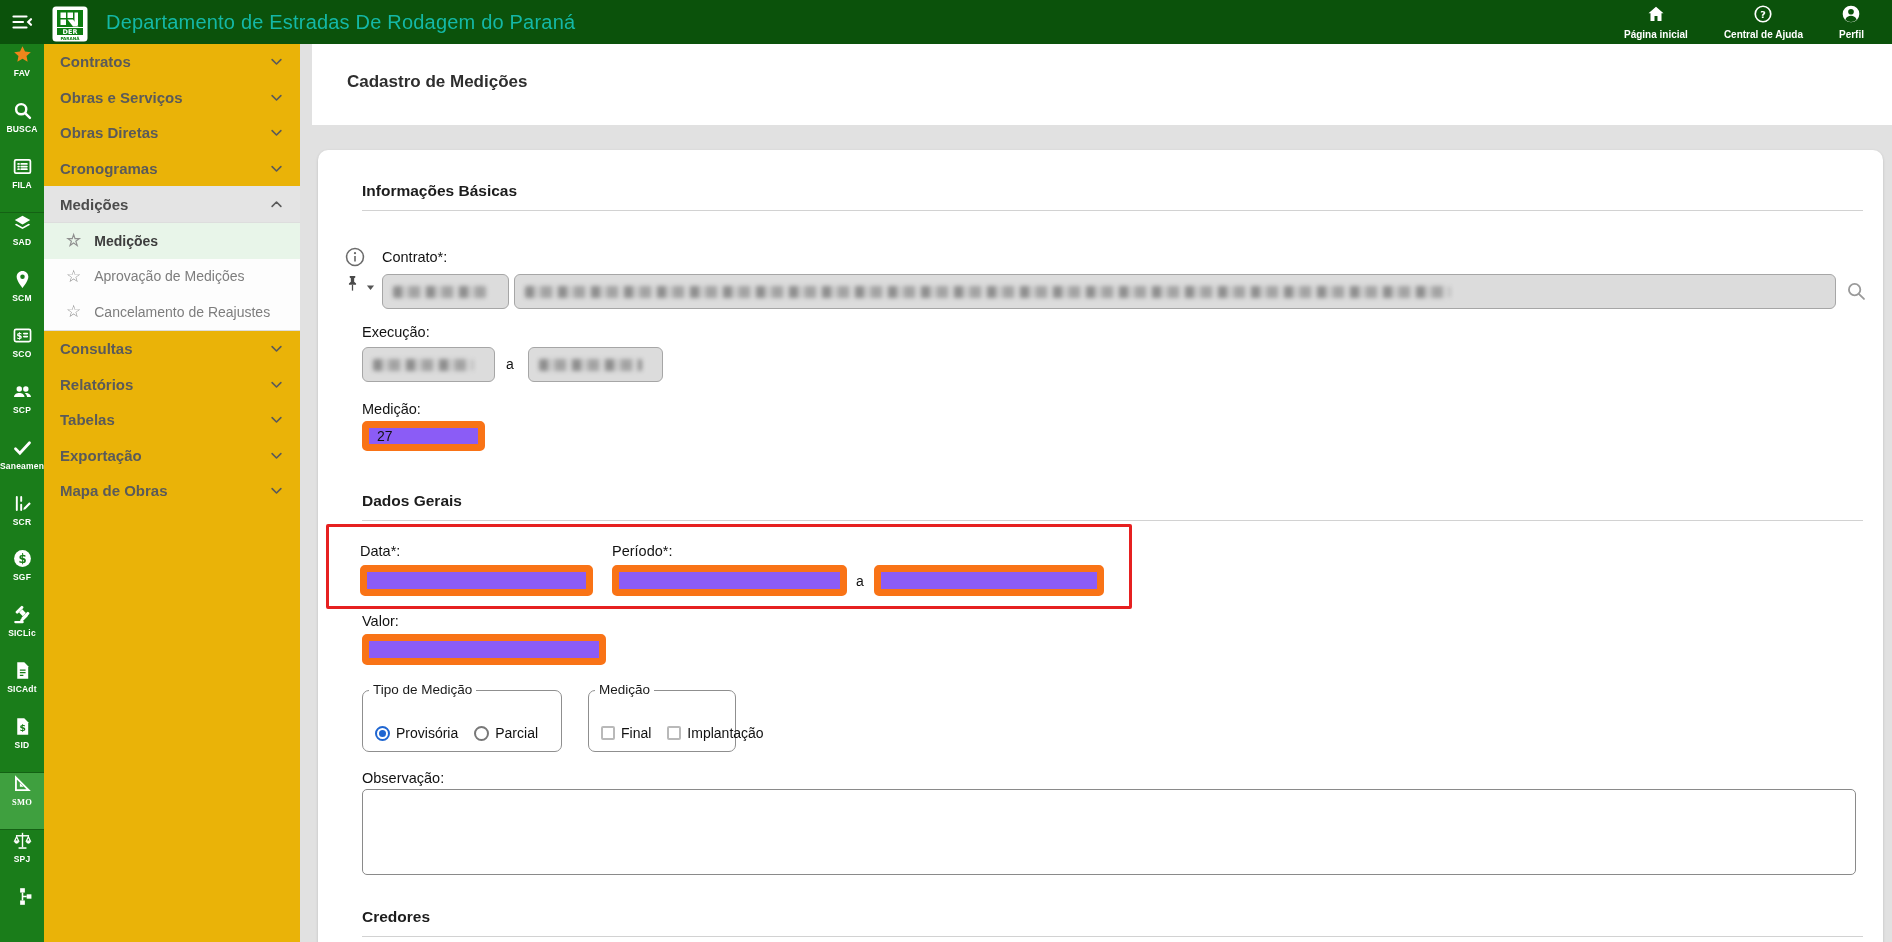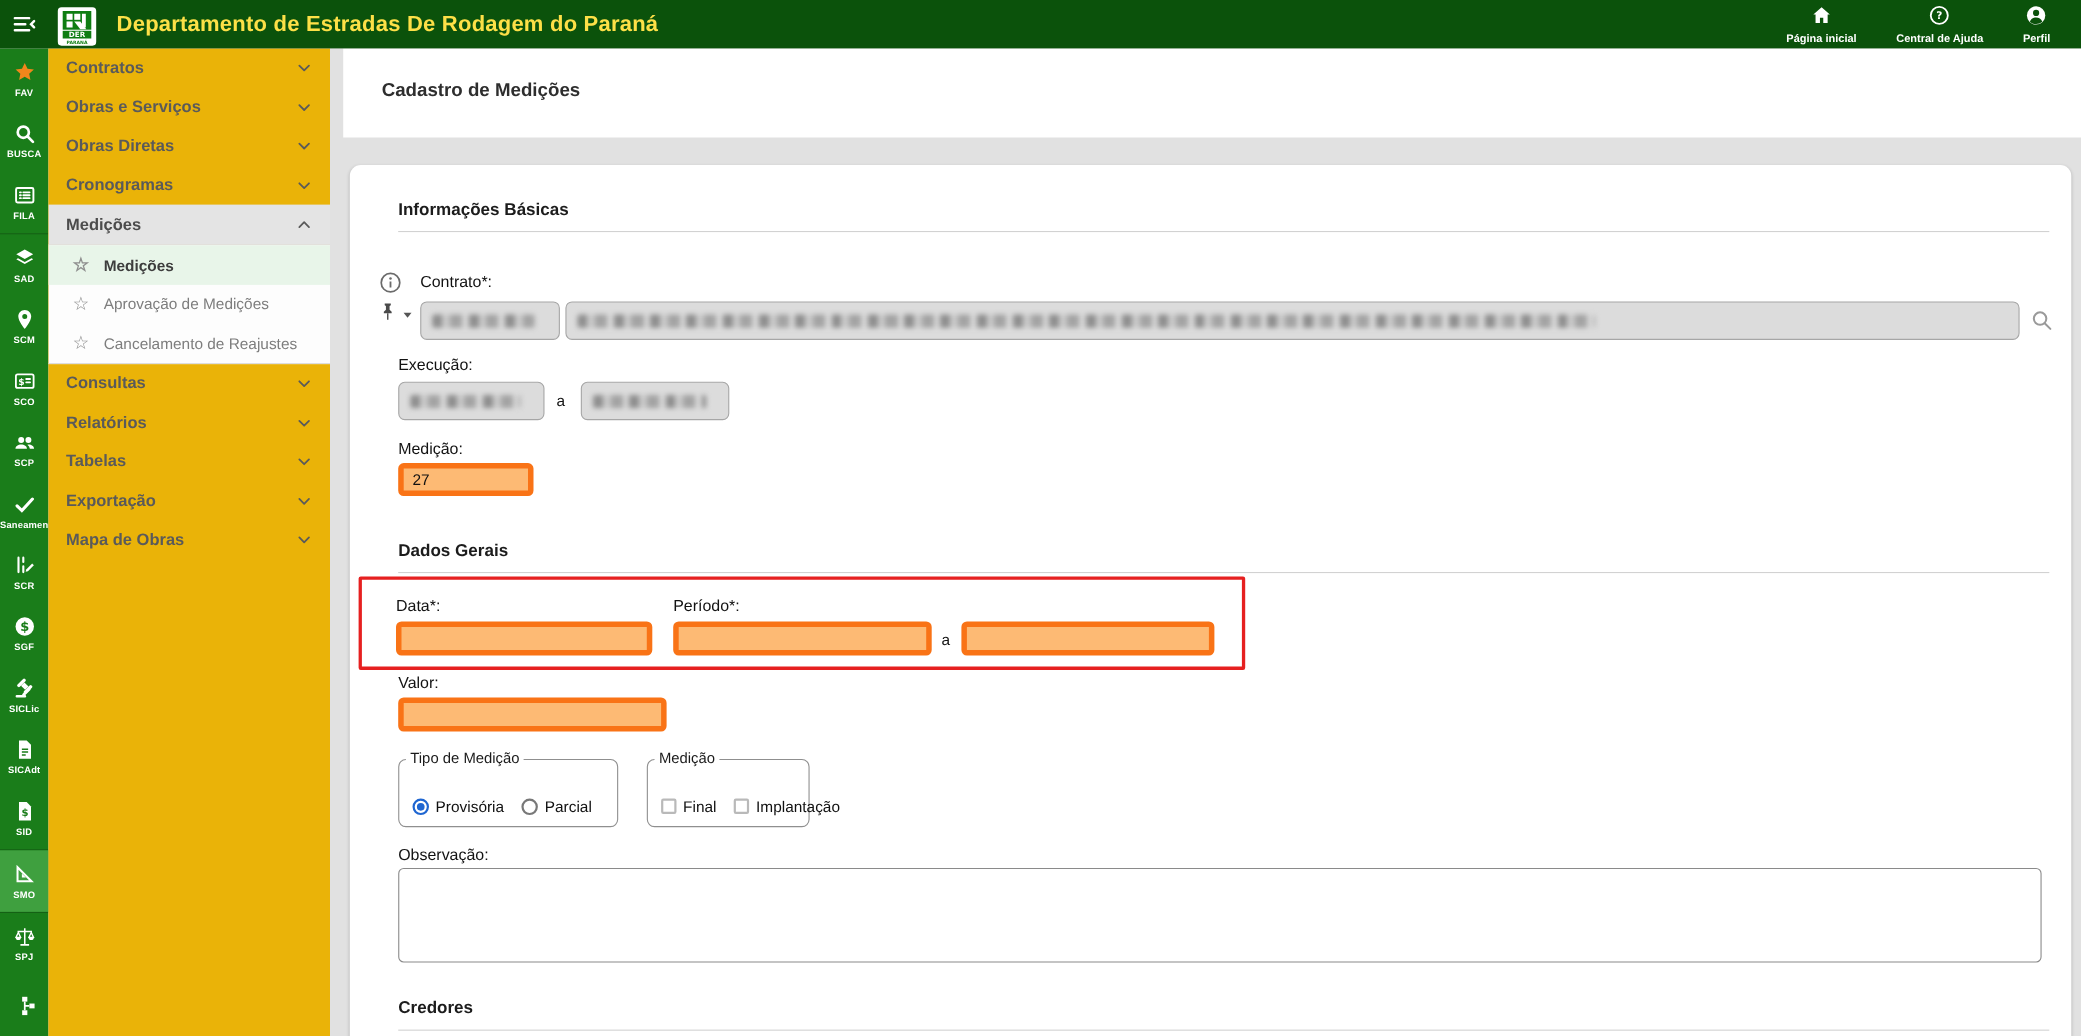--- a/index.html
+++ b/index.html
@@ -6,32 +6,32 @@
   html,body { width:1892px; height:942px; overflow:hidden; }
   body { font-family:"Liberation Sans", sans-serif; background:#e1e1e1; position:relative; }
 
   
   .header { position:absolute; left:0; top:0; width:1892px; height:44px;
             background:var(--header-bg,#0b520b); display:flex; align-items:center; z-index:10; }
   .hamburger { width:26px; height:26px; margin-left:10px; cursor:pointer; display:flex; align-items:center; }
   .hamburger svg { width:24px; height:24px; }
   .logo { width:36px; height:36px; margin-left:16px; margin-top:4px; }
   .logo svg { width:36px; height:36px; display:block; }
-  .header-title { color:#fde047; font-size:20px; font-weight:700; margin-left:18px; letter-spacing:.2px; }
+  .header-title { color:#14b8a6; font-size:20px; font-weight:400; margin-left:18px; letter-spacing:.2px; }
   .header-nav { margin-left:auto; margin-right:28px; display:flex; gap:36px; }
   .nav-item { display:flex; flex-direction:column; align-items:center; gap:1px; cursor:pointer; }
   .nav-item svg { width:20px; height:20px; }
   .nav-label { color:#fff; font-size:10px; font-weight:bold; }
 
   
   .rail { position:absolute; left:0; top:44px; width:44px; bottom:0;
           background:var(--rail-bg,#1a7d1a); display:flex; flex-direction:column; }
   .rail-item { height:56px; display:flex; flex-direction:column; align-items:center;
-               justify-content:center; gap:3px; cursor:pointer; }
-  .rail-item.active { background:var(--rail-active-bg,#3fa03f); }
+               justify-content:flex-start; gap:3px; cursor:pointer; }
+  .rail-item.active { background:var(--rail-active-bg,#3fa03f);font-family:Liberation Serif, serif; }
   .ric svg { width:21px; height:21px; display:block; }
   .rlb { font-size:8.5px; font-weight:bold; color:#fff; letter-spacing:.2px; }
   .rail-div { height:1px; background:rgba(0,0,0,.22); }
 
   
   .sidebar { position:absolute; left:44px; top:44px; width:256px; bottom:0; background:#eab308; overflow:hidden; }
   .sb-item { height:35.6px; display:flex; align-items:center; justify-content:space-between;
              padding:0 16px; font-size:15px; font-weight:600; color:#5a5a5a; cursor:pointer; }
   .sb-item.expanded { background:#e4e4e4; color:#4c4c4c; }
   .sb-chev svg { width:15px; height:15px; display:block; }
@@ -47,21 +47,21 @@
   .title-strip { position:absolute; left:12px; top:0; right:0; height:81px; background:#fff; }
   .page-title { position:absolute; left:35px; top:28px; font-size:17px; font-weight:600; color:#2e2e2e; }
   .card { position:absolute; left:18px; top:106px; width:1565px; height:840px; background:#fff;
           border-radius:10px; box-shadow:0 1px 3px rgba(0,0,0,.16); }
 
   .section-head { position:absolute; left:44px; right:20px; font-size:15.5px; font-weight:bold;
                   color:#1c1c1c; padding-bottom:10px; border-bottom:1px solid #d2d2d2; }
   .flabel { position:absolute; font-size:14.5px; color:#121212;text-align:right; }
   .sep { position:absolute; font-size:14px; color:#121212; }
 
-  .inp { position:absolute; border:5px solid #f97316; border-radius:5px; background:#fdba74;
+  .inp { position:absolute; border:7px solid #f97316; border-radius:5px; background:#8b5cf6;
          font:14px "Liberation Sans",sans-serif; padding:0 8px; height:31px; color:#111; }
   .inp-dis { position:absolute; background:#dcdcdc; border:1px solid #a6a6a6; border-radius:6px;
              height:35px; display:flex; align-items:center; padding:0 10px; cursor:default; }
   .redact { height:12px; border-radius:2px; filter:blur(2.2px);
             background:repeating-linear-gradient(90deg,#8e8e8e 0 9px,#c9c9c9 9px 16px,#a3a3a3 16px 27px,#d6d6d6 27px 33px); }
 
   .icon-btn { position:absolute; cursor:pointer; }
   .icon-btn svg { display:block; }
   .pin-wrap { position:absolute; left:25px; top:124px; display:flex; align-items:center; gap:4px; cursor:pointer; }
 

